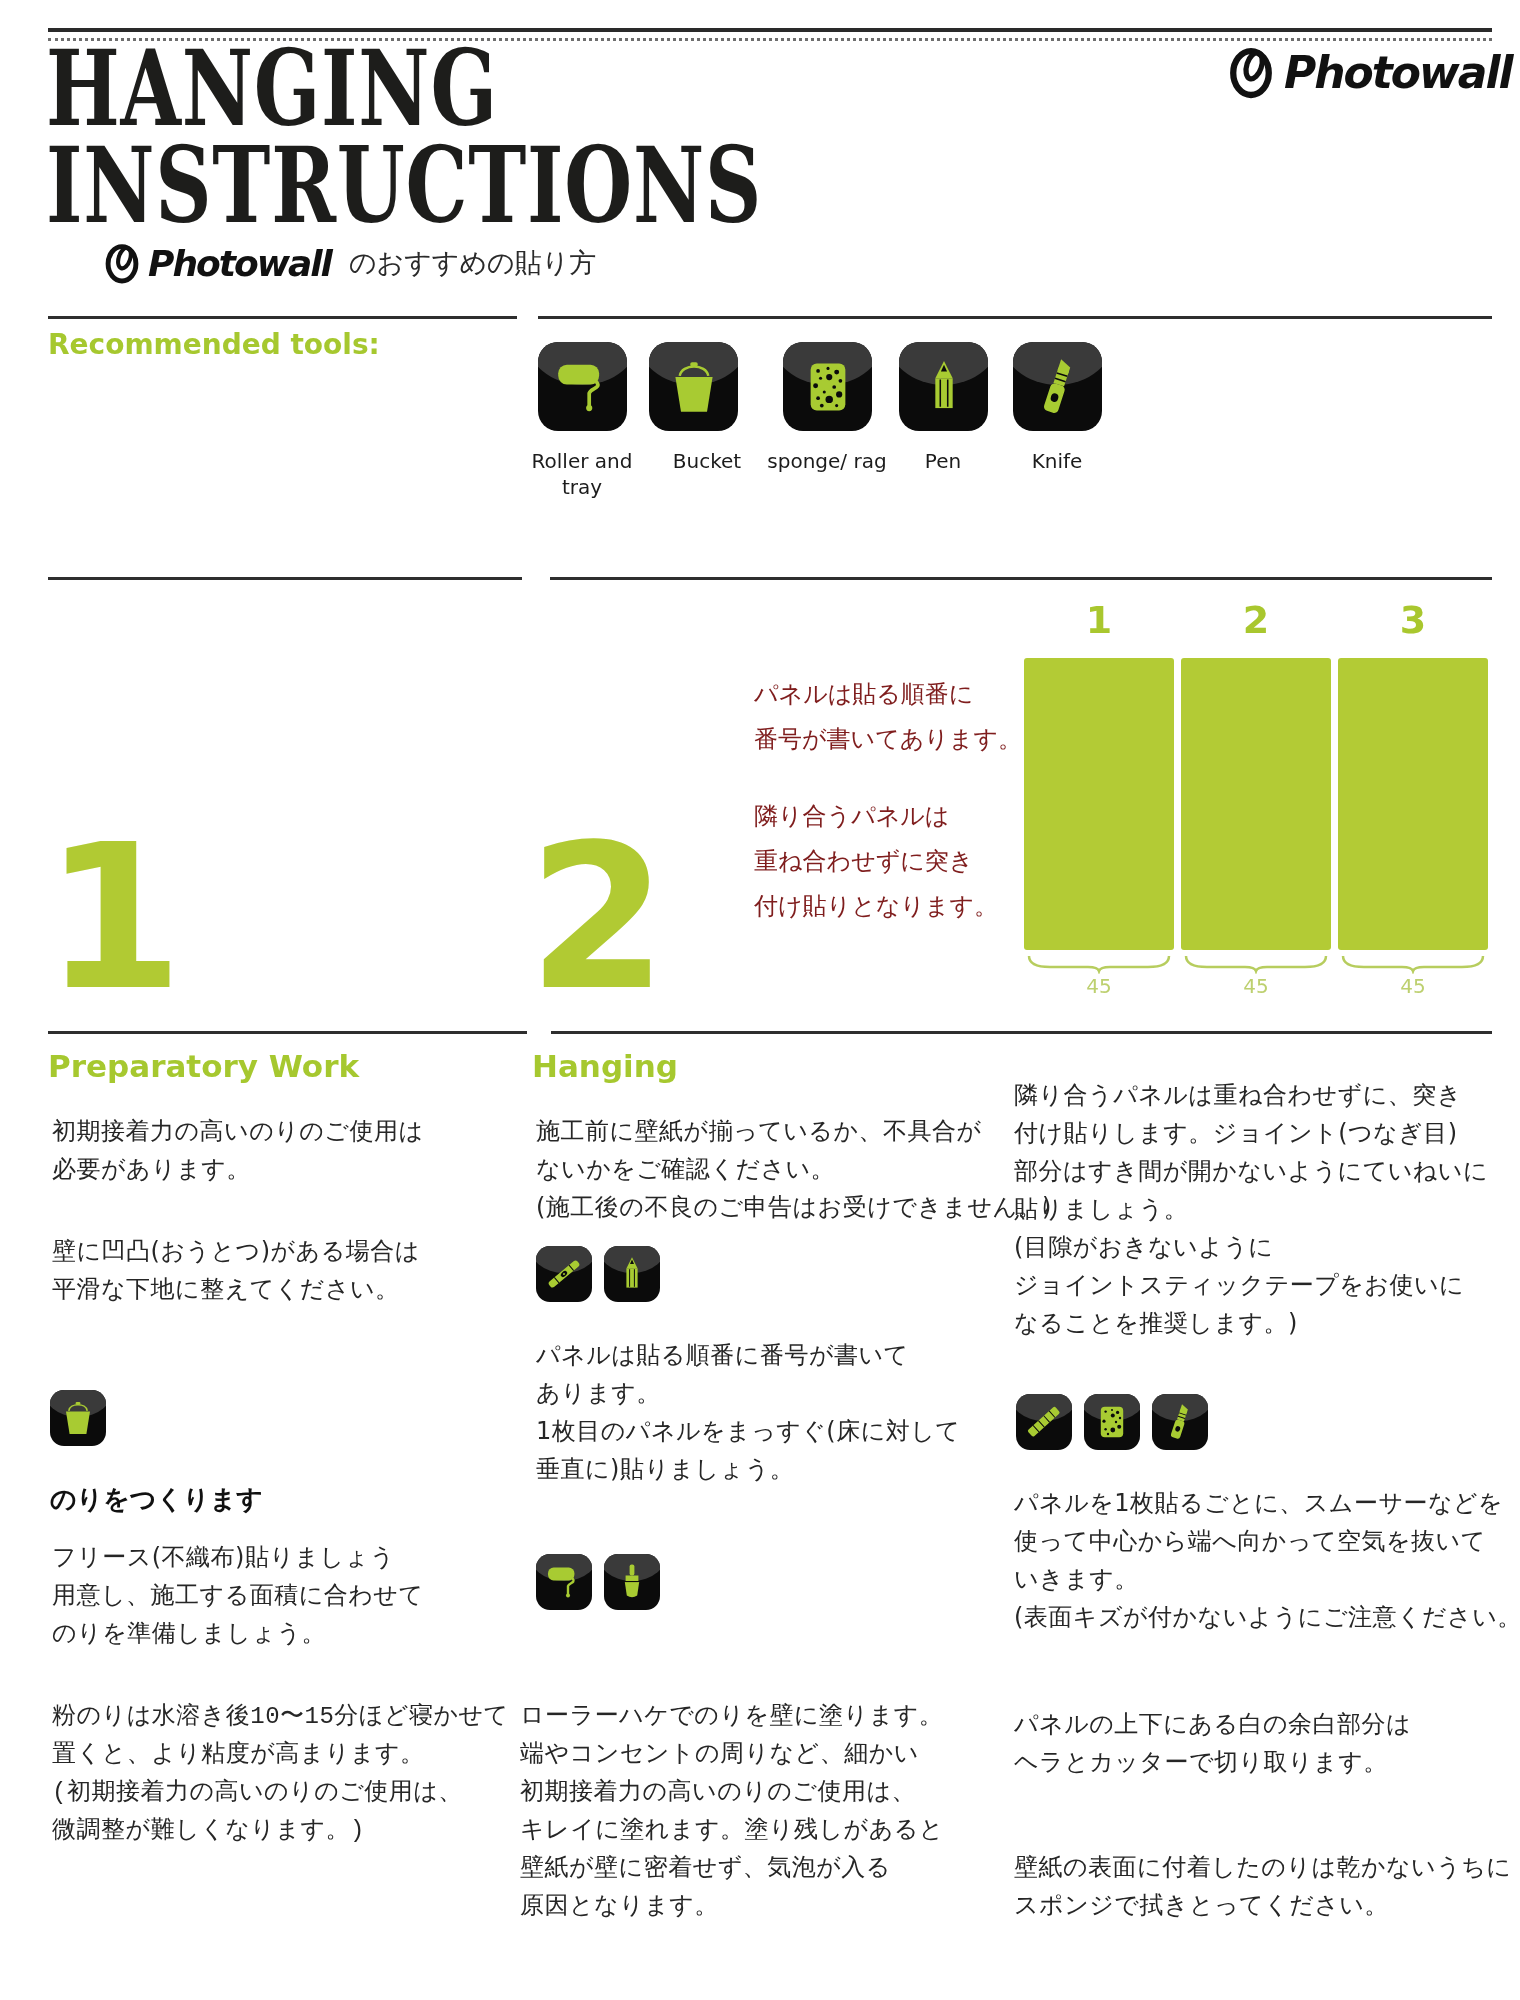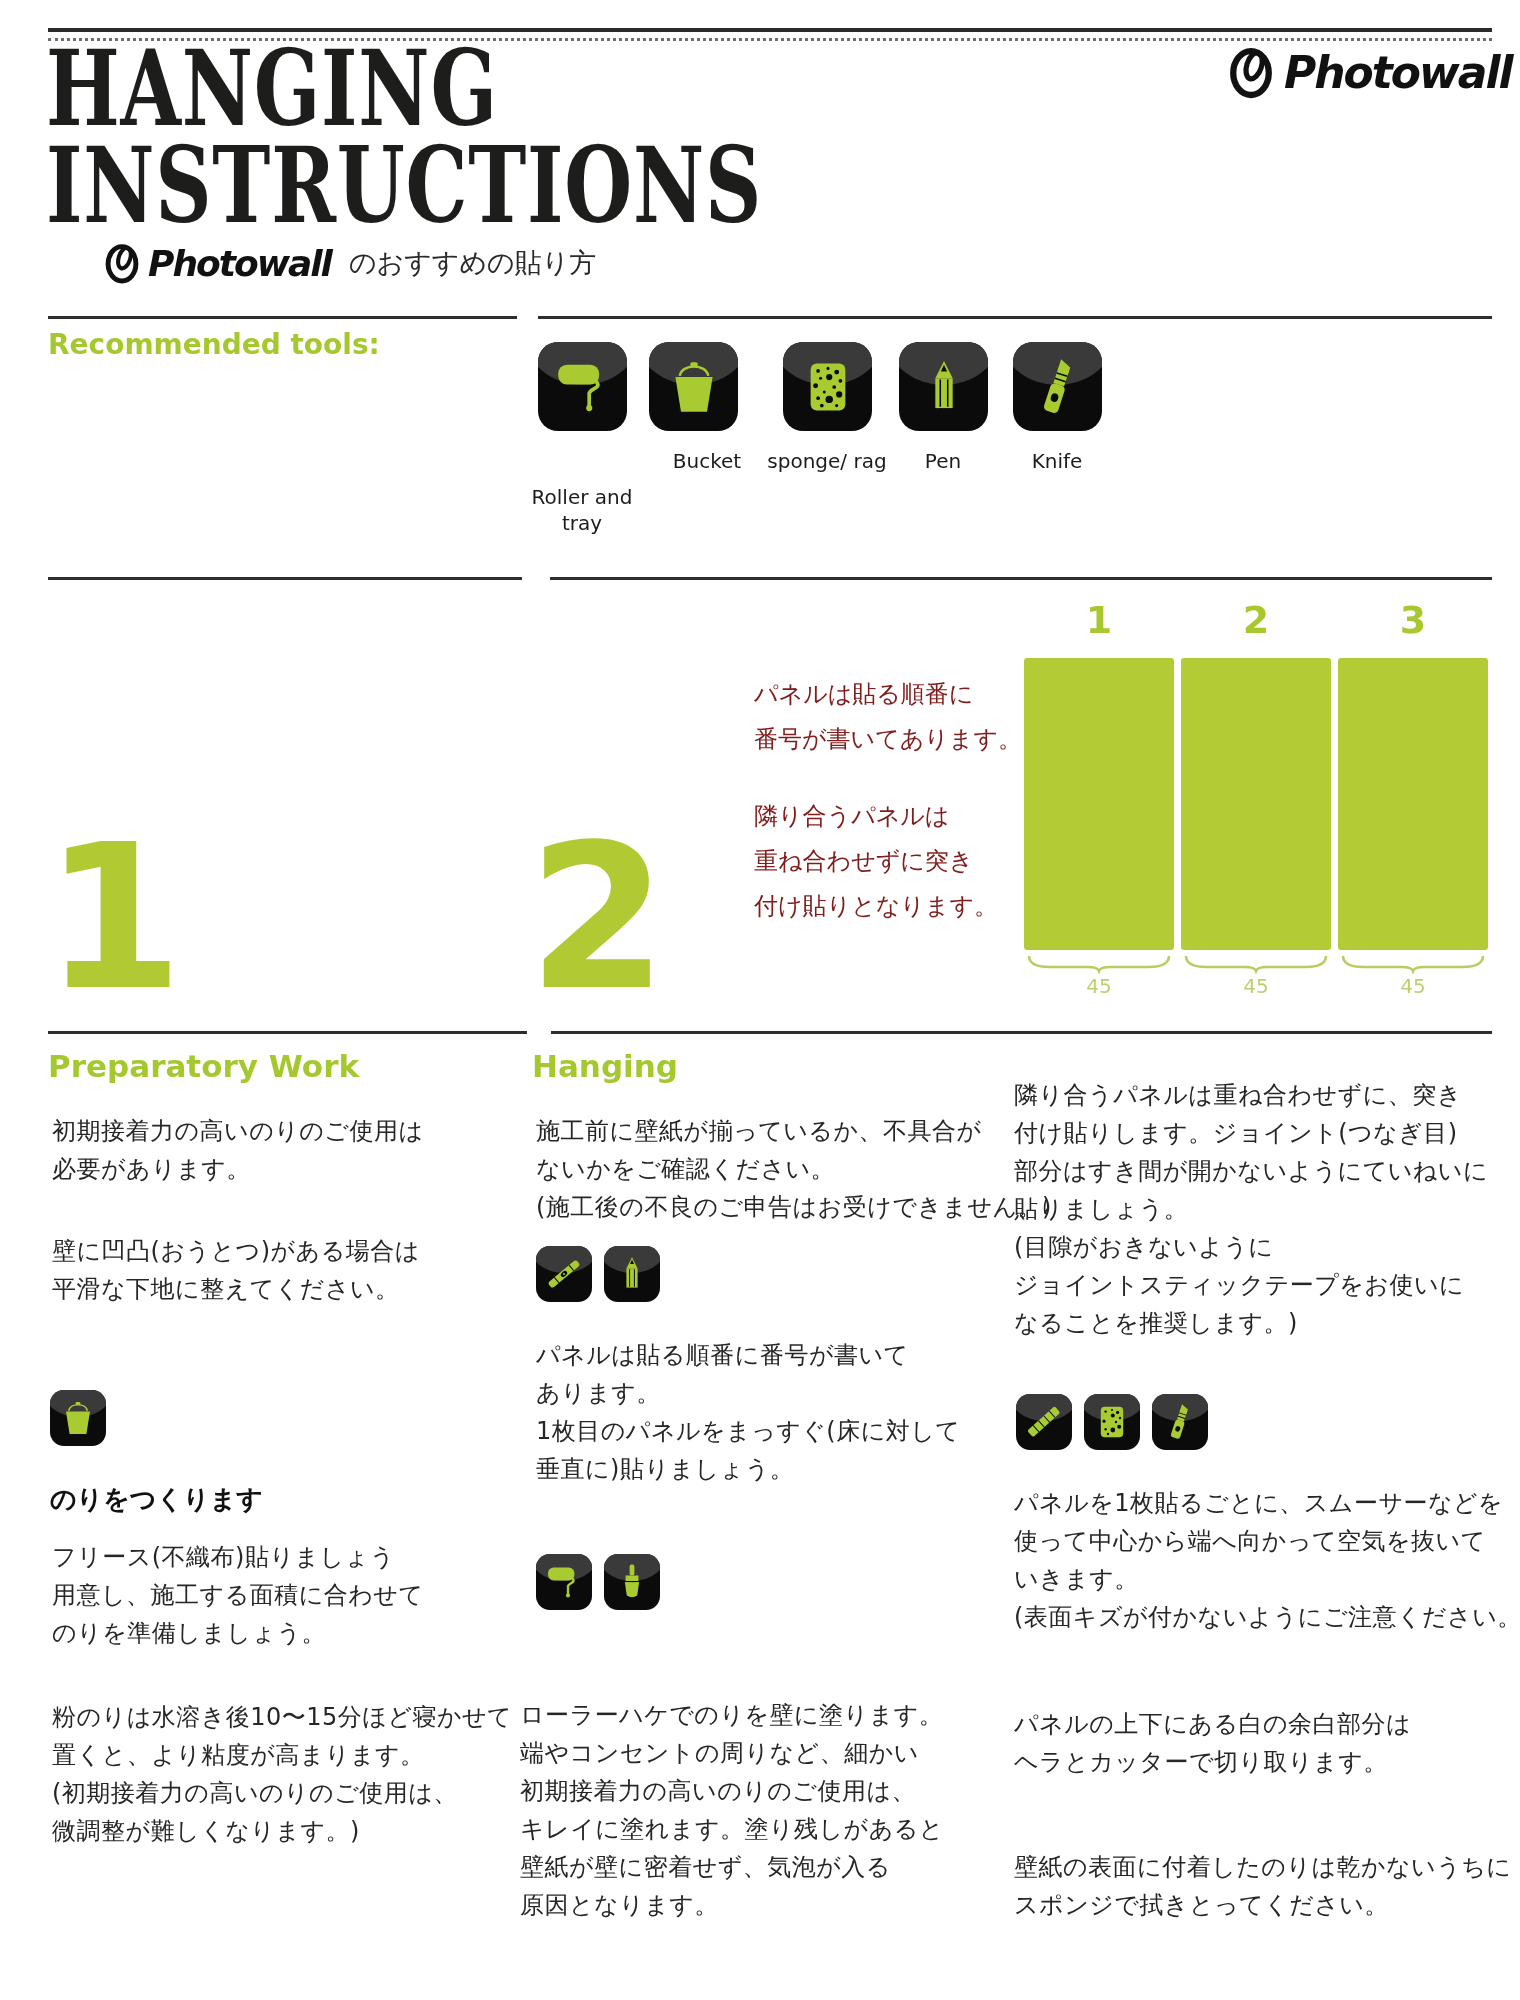--- a/index.html
+++ b/index.html
@@ -126,21 +126,21 @@
       <g transform="rotate(18 50 50)">
         <path d="M41 6 L59 14 V24 H41 Z" fill="#a8cb32"></path>
         <rect x="41" y="20" width="18" height="26" fill="#a8cb32"></rect>
         <path d="M41 29 H59 M41 38 H59" stroke="#0b0b0b" stroke-width="2.5"></path>
         <rect x="38" y="46" width="24" height="46" rx="7" fill="#a8cb32"></rect>
         <ellipse cx="50" cy="68" rx="6" ry="7" fill="#0b0b0b"></ellipse>
       </g>
     </svg>
   </div>
 
-  <div class="tool-label" style="left:520px;margin-top:36px;">Roller and tray</div>
+  <div class="tool-label" style="left:520px;">Roller and tray</div>
   <div class="tool-label" style="left:645px;">Bucket</div>
   <div class="tool-label" style="left:765px;">sponge/ rag</div>
   <div class="tool-label" style="left:881px;">Pen</div>
   <div class="tool-label" style="left:995px;">Knife</div>
 
   <div class="rule3" style="left:48px;top:577px;width:474px;"></div>
   <div class="rule3" style="left:550px;top:577px;width:942px;"></div>
 
   <div class="bignum" style="left:44px;top:818px;">1</div>
   <div class="bignum" style="left:528px;top:818px;">2</div>
@@ -205,21 +205,21 @@
       <path d="M20 34 H80 L71 90 H29 Z" fill="#a8cb32"></path>
     </svg>
   </div>
   <div class="abs bold-jp" style="left:50px;top:1482px;">のりをつくります</div>
 
   <div class="abs jp" style="left:52px;top:1538px;">
     <div>フリース(不織布)貼りましょう</div>
     <div>用意し、施工する面積に合わせて</div>
     <div>のりを準備しましょう。</div>
   </div>
-  <div class="abs jp" style="left:52px;top:1698px;">
+  <div class="abs jp" style="left:52px;top:1698px;font-family:Liberation Mono, monospace;">
     <div>粉のりは水溶き後10〜15分ほど寝かせて</div>
     <div>置くと、より粘度が高まります。</div>
     <div>(初期接着力の高いのりのご使用は、</div>
     <div>微調整が難しくなります。)</div>
   </div>
 
   <div class="abs jp" style="left:536px;top:1112px;">
     <div>施工前に壁紙が揃っているか、不具合が</div>
     <div>ないかをご確認ください。</div>
     <div>(施工後の不良のご申告はお受けできません。)</div>

